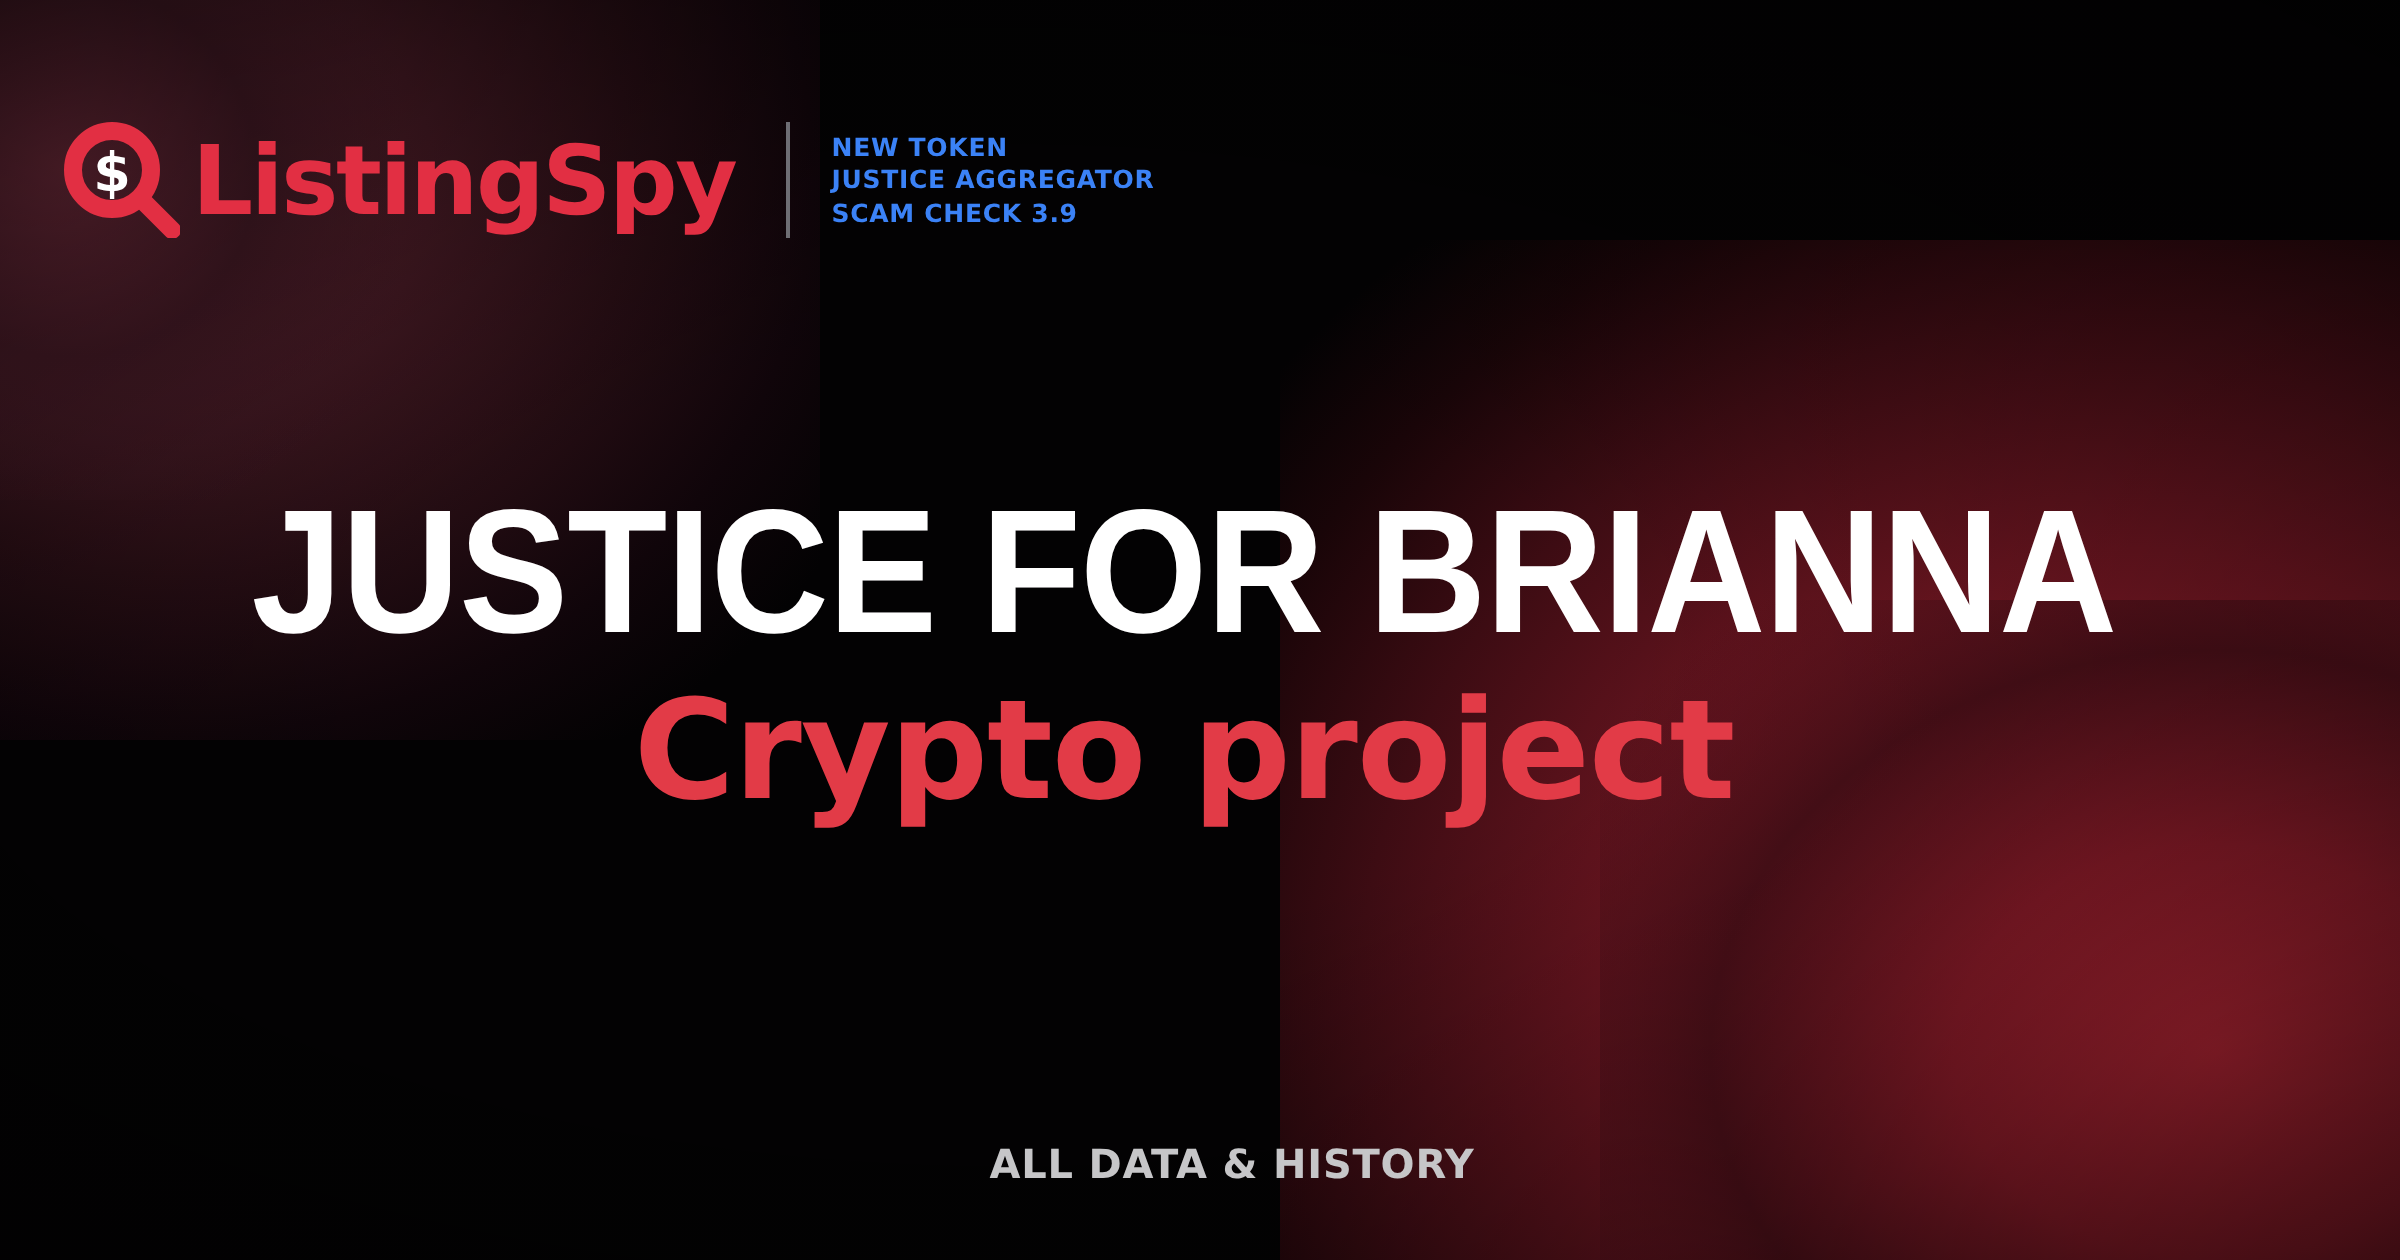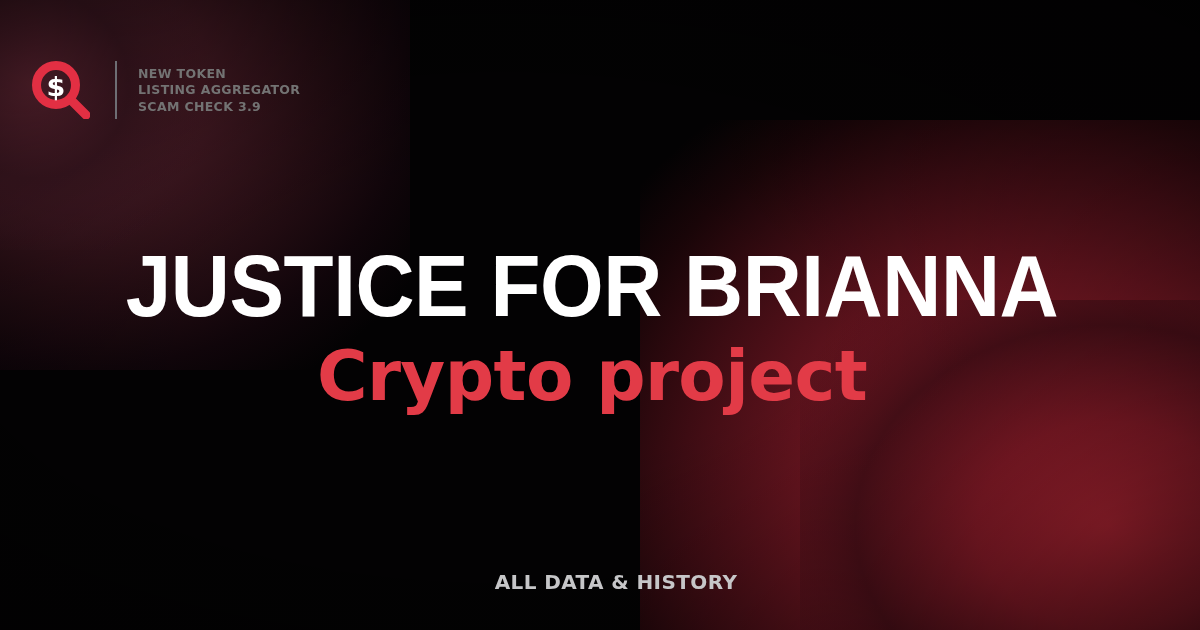--- a/index.html
+++ b/index.html
@@ -117,21 +117,21 @@
     display: flex;
     flex-direction: column;
     justify-content: center;
     gap: 3px;
   }
   .tagline-line {
     font-family: "DejaVu Sans", sans-serif;
     font-weight: bold;
     font-size: 12.5px;
     letter-spacing: 0.35px;
-    color: #737373;
+    color: #3b82f6;
     line-height: 1.08;
     white-space: nowrap;
   }
 
   
   #headline-block {
     position: absolute;
     left: 0;
     right: 16px;
     top: 244px;
@@ -193,26 +193,27 @@
 
     <svg id="logo-mark" viewBox="0 0 58 58">
 
       <line x1="38.5" y1="38.5" x2="54" y2="54" stroke="#e22f43" stroke-width="9" stroke-linecap="round"></line>
 
       <circle cx="24" cy="24" r="19.5" fill="none" stroke="#e22f43" stroke-width="9"></circle>
 
       <text x="24" y="34.5" text-anchor="middle" font-family="DejaVu Sans, sans-serif" font-weight="bold" font-size="27" fill="#ffffff">$</text>
     </svg>
 
+    <div id="logo-wordmark">ListingSpy</div>
 
     <div id="logo-divider"></div>
 
     <div id="tagline">
       <div class="tagline-line">NEW TOKEN</div>
-      <div class="tagline-line">LISTING AGGREGATOR</div>
+      <div class="tagline-line">JUSTICE AGGREGATOR</div>
       <div class="tagline-line">SCAM CHECK 3.9</div>
     </div>
 
   </div>
 
   <div id="headline-block">
     <div id="headline">JUSTICE FOR BRIANNA</div>
     <div id="subtitle">Crypto project</div>
   </div>
 

